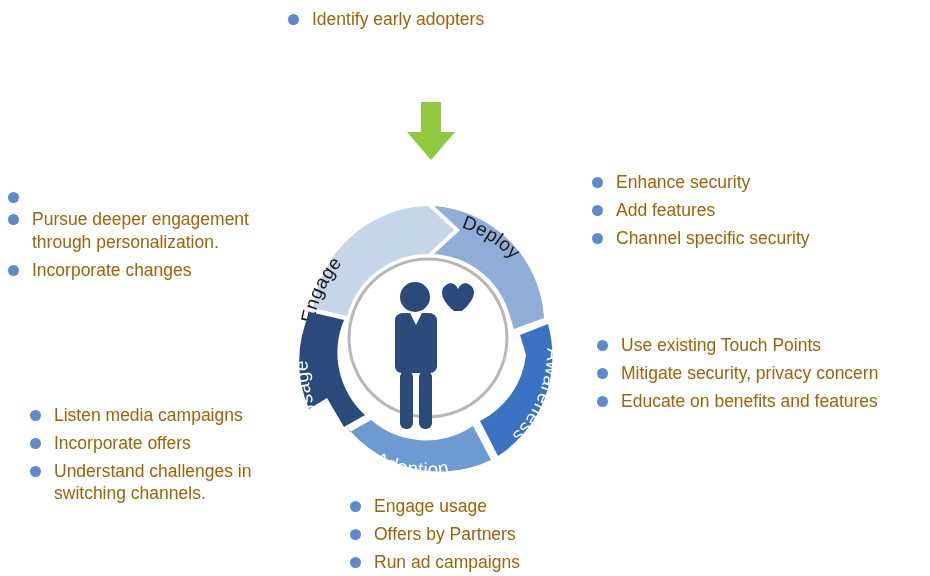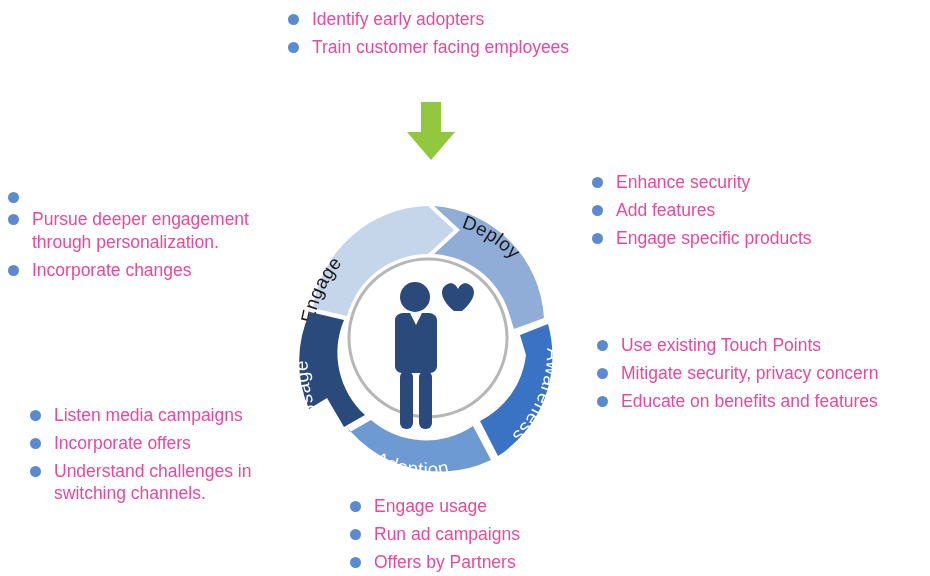--- a/index.html
+++ b/index.html
@@ -33,21 +33,21 @@
     flex: 0 0 auto;
     width: 11px;
     height: 11px;
     border-radius: 50%;
     background: #5b8ad0;
     margin-top: 6px;
     margin-right: 13px;
   }
   .bullet-text {
     font-size: 17.5px;
-    color: #ec4899;
+    color: #a16207;
     white-space: pre-line;
   }
 
   
   #list-top        { left: 288px; top: 8px;   width: 350px; }
   #list-left-top   { left: 8px;   top: 186px; width: 285px; }
   #list-left-bottom{ left: 30px;  top: 404px; width: 280px; }
   #list-right-top  { left: 592px; top: 171px; width: 330px; }
   #list-right-mid  { left: 597px; top: 334px; width: 330px; }
   #list-bottom     { left: 350px; top: 495px; width: 300px; }
@@ -79,24 +79,20 @@
   .seg-label.dark  { fill: #1a1a1a; }
   .seg-label.light { fill: #ffffff; }
 </style>
 </head>
 <body>
 
 <ul class="bullet-list" id="list-top">
   <li class="bullet-item">
     <span class="bullet-dot"></span>
     <span class="bullet-text">Identify early adopters</span>
-  </li>
-  <li class="bullet-item">
-    <span class="bullet-dot"></span>
-    <span class="bullet-text">Train customer facing employees</span>
   </li>
 </ul>
 
 <div id="green-arrow">
   <svg viewBox="0 0 62 62" width="62" height="62" aria-hidden="true">
     <polygon points="21,2 41,2 41,32 55,32 31,60 7,32 21,32" fill="#92c83e"></polygon>
   </svg>
 </div>
 
 <div id="cycle-diagram">
@@ -243,21 +239,21 @@
   <li class="bullet-item">
     <span class="bullet-dot"></span>
     <span class="bullet-text">Enhance security</span>
   </li>
   <li class="bullet-item">
     <span class="bullet-dot"></span>
     <span class="bullet-text">Add features</span>
   </li>
   <li class="bullet-item">
     <span class="bullet-dot"></span>
-    <span class="bullet-text">Engage specific products</span>
+    <span class="bullet-text">Channel specific security</span>
   </li>
 </ul>
 
 <ul class="bullet-list" id="list-right-mid">
   <li class="bullet-item">
     <span class="bullet-dot"></span>
     <span class="bullet-text">Use existing Touch Points</span>
   </li>
   <li class="bullet-item">
     <span class="bullet-dot"></span>
@@ -269,19 +265,19 @@
   </li>
 </ul>
 
 <ul class="bullet-list" id="list-bottom">
   <li class="bullet-item">
     <span class="bullet-dot"></span>
     <span class="bullet-text">Engage usage</span>
   </li>
   <li class="bullet-item">
     <span class="bullet-dot"></span>
+    <span class="bullet-text">Offers by Partners</span>
+  </li>
+  <li class="bullet-item">
+    <span class="bullet-dot"></span>
     <span class="bullet-text">Run ad campaigns</span>
   </li>
-  <li class="bullet-item">
-    <span class="bullet-dot"></span>
-    <span class="bullet-text">Offers by Partners</span>
-  </li>
 </ul>
 
 </body></html>

